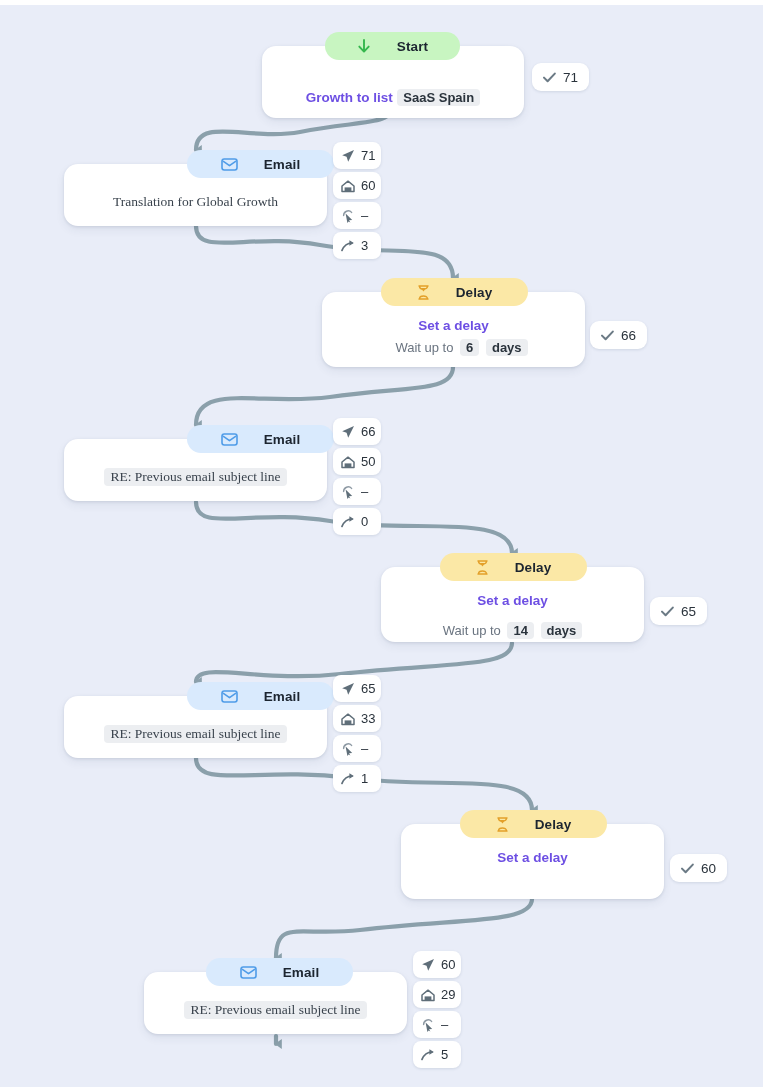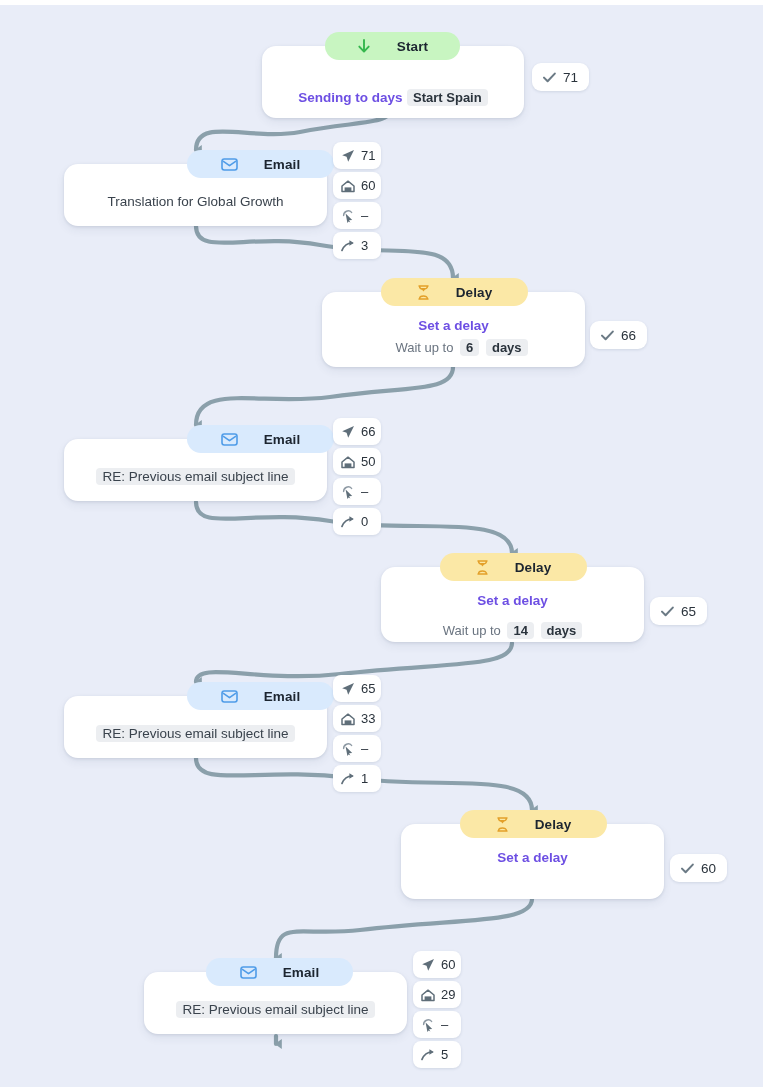--- a/index.html
+++ b/index.html
@@ -32,21 +32,21 @@
 
   .body{position:absolute;left:0;width:100%;box-sizing:border-box;text-align:center;}
 
   .purple{color:#6d4fe3;font-weight:bold;font-size:13.5px;}
   .greychip{
     display:inline-block;background:#eceef1;color:#2a333c;
     border-radius:4px;padding:1px 6px;font-weight:bold;font-size:13px;
   }
   .subject{
     display:inline-block;background:#eceef1;color:#3a434d;
-    border-radius:4px;padding:1px 6px;font-size:13.5px;
+    border-radius:4px;padding:1px 6px;font-size:13.5px;font-family:Liberation Serif, serif;
   }
   .subject.nofill{background:transparent;padding:1px 0;}
   .waitline{color:#6a7480;font-size:13px;}
   .waitline .greychip{margin-left:3px;}
 
   
   .checkbadge{
     position:absolute;z-index:3;background:#fff;border-radius:9px;
     height:28px;display:flex;align-items:center;gap:7px;padding:0 11px;
     box-shadow:0 1px 3px rgba(40,60,90,.13);
@@ -99,22 +99,22 @@
     <div class="card" style="width:262px;height:72px;"></div>
     <div class="chip start" style="left:63px;width:135px;">
       <span class="ico">
         <svg width="14" height="15" viewBox="0 0 14 15">
           <path d="M7 1 V12 M2.3 7.6 L7 12.6 L11.7 7.6" fill="none" stroke="#35b74d" stroke-width="1.9" stroke-linecap="round" stroke-linejoin="round"></path>
         </svg>
       </span>
       <span class="chip-label">Start</span>
     </div>
     <div class="body" style="top:56px;">
-      <span class="purple">Sending to days</span>
-      <span class="greychip">Start Spain</span>
+      <span class="purple">Growth to list</span>
+      <span class="greychip">SaaS Spain</span>
     </div>
   </div>
   <div class="checkbadge" style="left:532px;top:63px;">
     <span class="ico">
       <svg width="13" height="11" viewBox="0 0 13 11">
         <path d="M1 5.6 L4.6 9.2 L11.8 1.6" fill="none" stroke="#6b7a85" stroke-width="2" stroke-linecap="round" stroke-linejoin="round"></path>
       </svg>
     </span>
     <span>71</span>
   </div>

